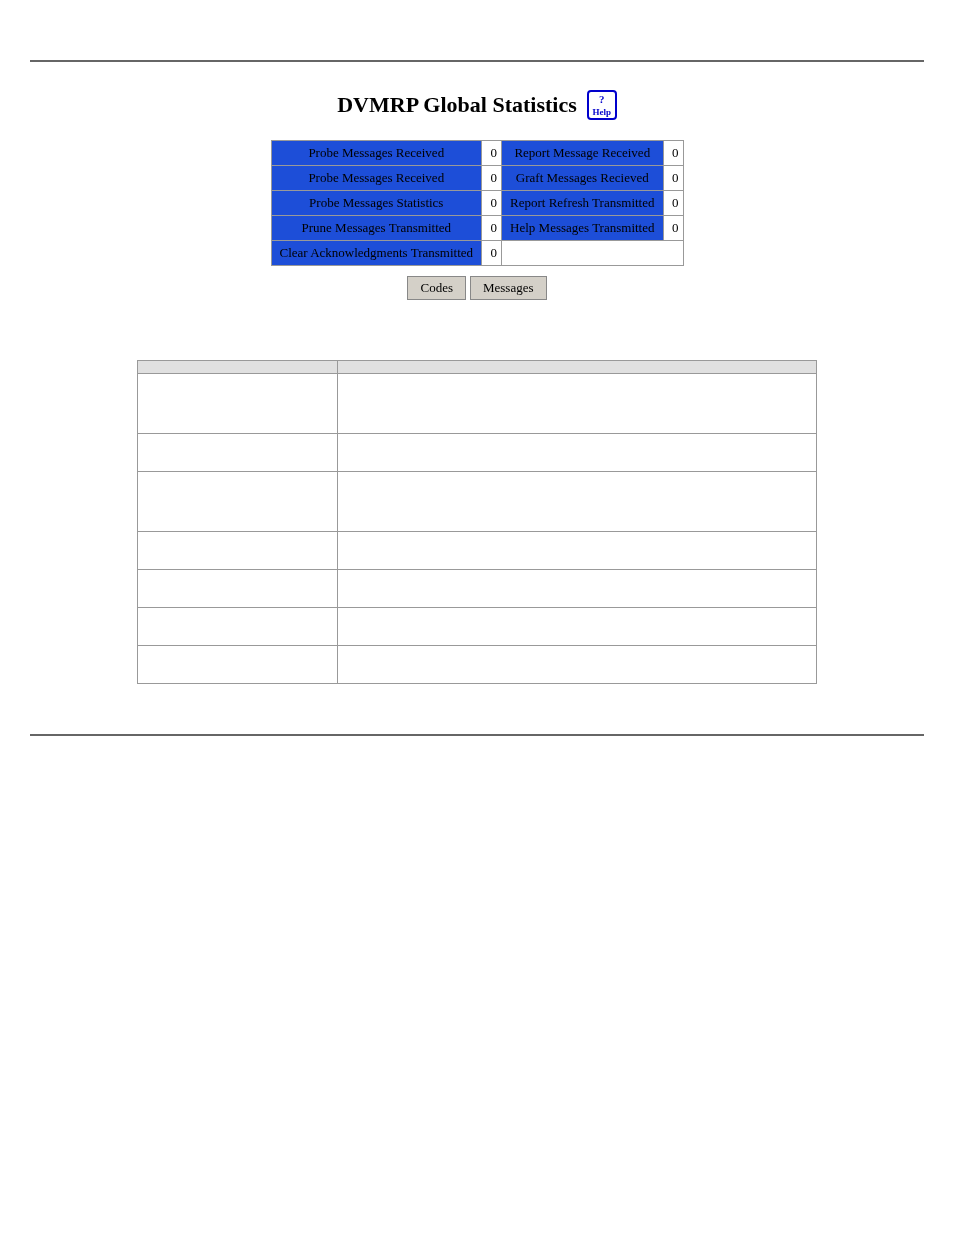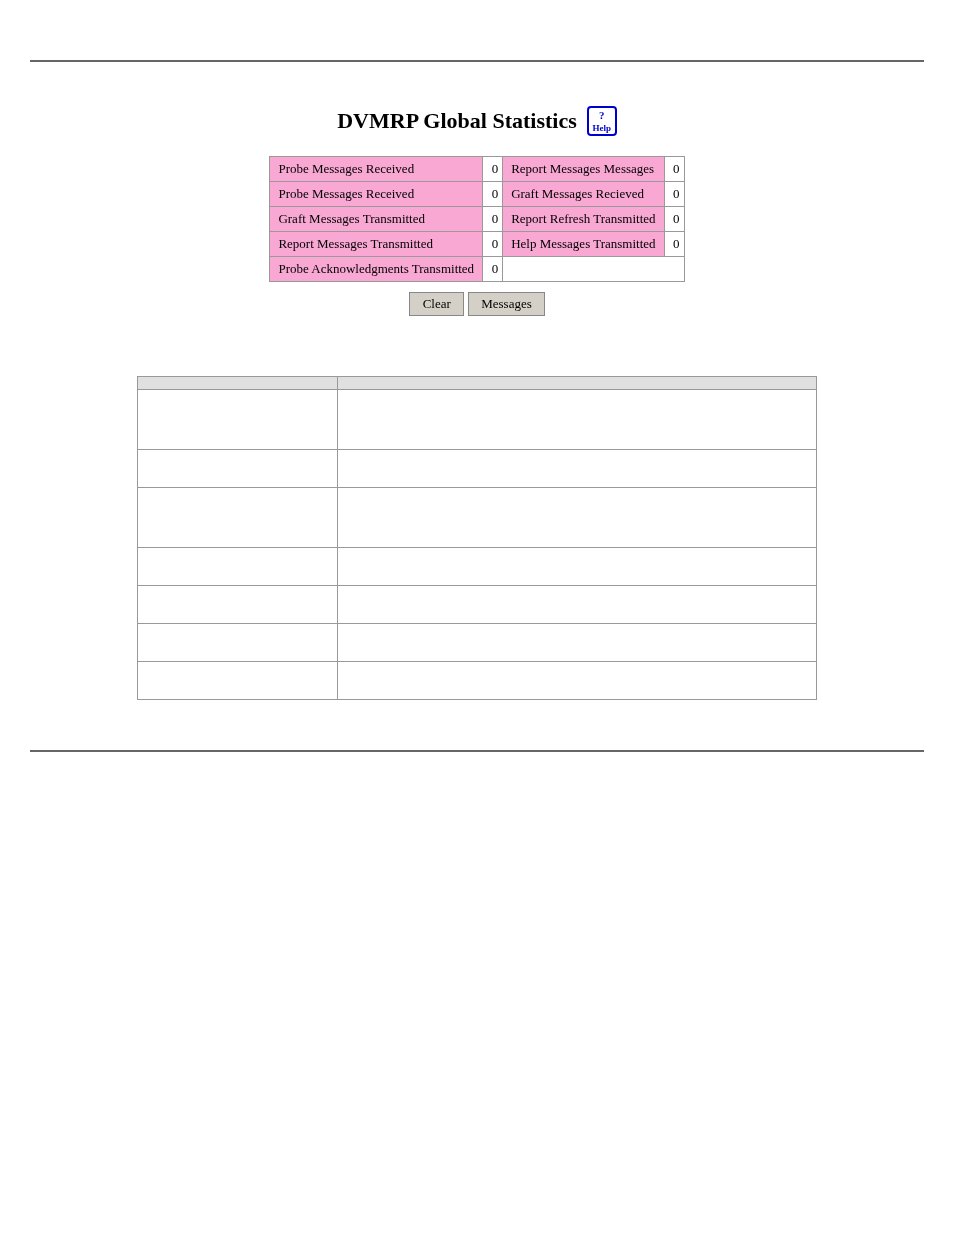--- a/index.html
+++ b/index.html
@@ -23,21 +23,21 @@
     }
 
     .page-content {
       padding: 20px 30px;
     }
 
     .title-area {
       display: flex;
       align-items: center;
       justify-content: center;
-      margin: 24px 0 20px 0;
+      margin: 8px 0 20px 0;
     }
 
     .page-title {
       font-size: 22px;
       font-weight: bold;
       margin-right: 10px;
     }
 
     .help-icon {
       width: 30px;
@@ -72,22 +72,22 @@
       font-size: 13px;
     }
 
     .stats-table td.value {
       text-align: right;
       width: 20px;
       padding: 4px 4px;
     }
 
     .stats-table td.label {
-      text-align: left;
-      background: #f9a8d4;
+      text-align: center;
+      background: #1d4ed8;
     }
 
     .button-row {
       display: flex;
       justify-content: center;
       gap: 4px;
       margin: 10px 0 20px 0;
     }
 
     .btn {
@@ -162,51 +162,51 @@
     <div class="help-icon">
       <div class="help-icon-inner">?<br><span style="font-size:9px;text-align:center;">Help</span></div>
     </div>
   </div>
 
   <table class="stats-table">
     <tbody id="stats-tbody">
     <tr>
           <td class="label">Probe Messages Received</td>
           <td class="value">0</td>
-          <td class="label">Report Messages Messages</td>
+          <td class="label">Report Message Received</td>
           <td class="value">0</td>
         </tr>
         <tr>
           <td class="label">Probe Messages Received</td>
           <td class="value">0</td>
           <td class="label">Graft Messages Recieved</td>
           <td class="value">0</td>
         </tr>
         <tr>
-          <td class="label">Graft Messages Transmitted</td>
+          <td class="label">Probe Messages Statistics</td>
           <td class="value">0</td>
           <td class="label">Report Refresh Transmitted</td>
           <td class="value">0</td>
         </tr>
         <tr>
-          <td class="label">Report Messages Transmitted</td>
+          <td class="label">Prune Messages Transmitted</td>
           <td class="value">0</td>
           <td class="label">Help Messages Transmitted</td>
           <td class="value">0</td>
         </tr>
         <tr>
-          <td class="label">Probe Acknowledgments Transmitted</td>
+          <td class="label">Clear Acknowledgments Transmitted</td>
           <td class="value">0</td>
           <td colspan="2"></td>
         </tr>
       </tbody>
   </table>
 
   <div class="button-row">
-    <button class="btn">Clear</button>
+    <button class="btn">Codes</button>
     <button class="btn">Messages</button>
   </div>
 
   <div class="bottom-section">
     <table class="bottom-table">
       <thead>
         <tr>
           <th class="col-left"></th>
           <th class="col-right"></th>
         </tr>

